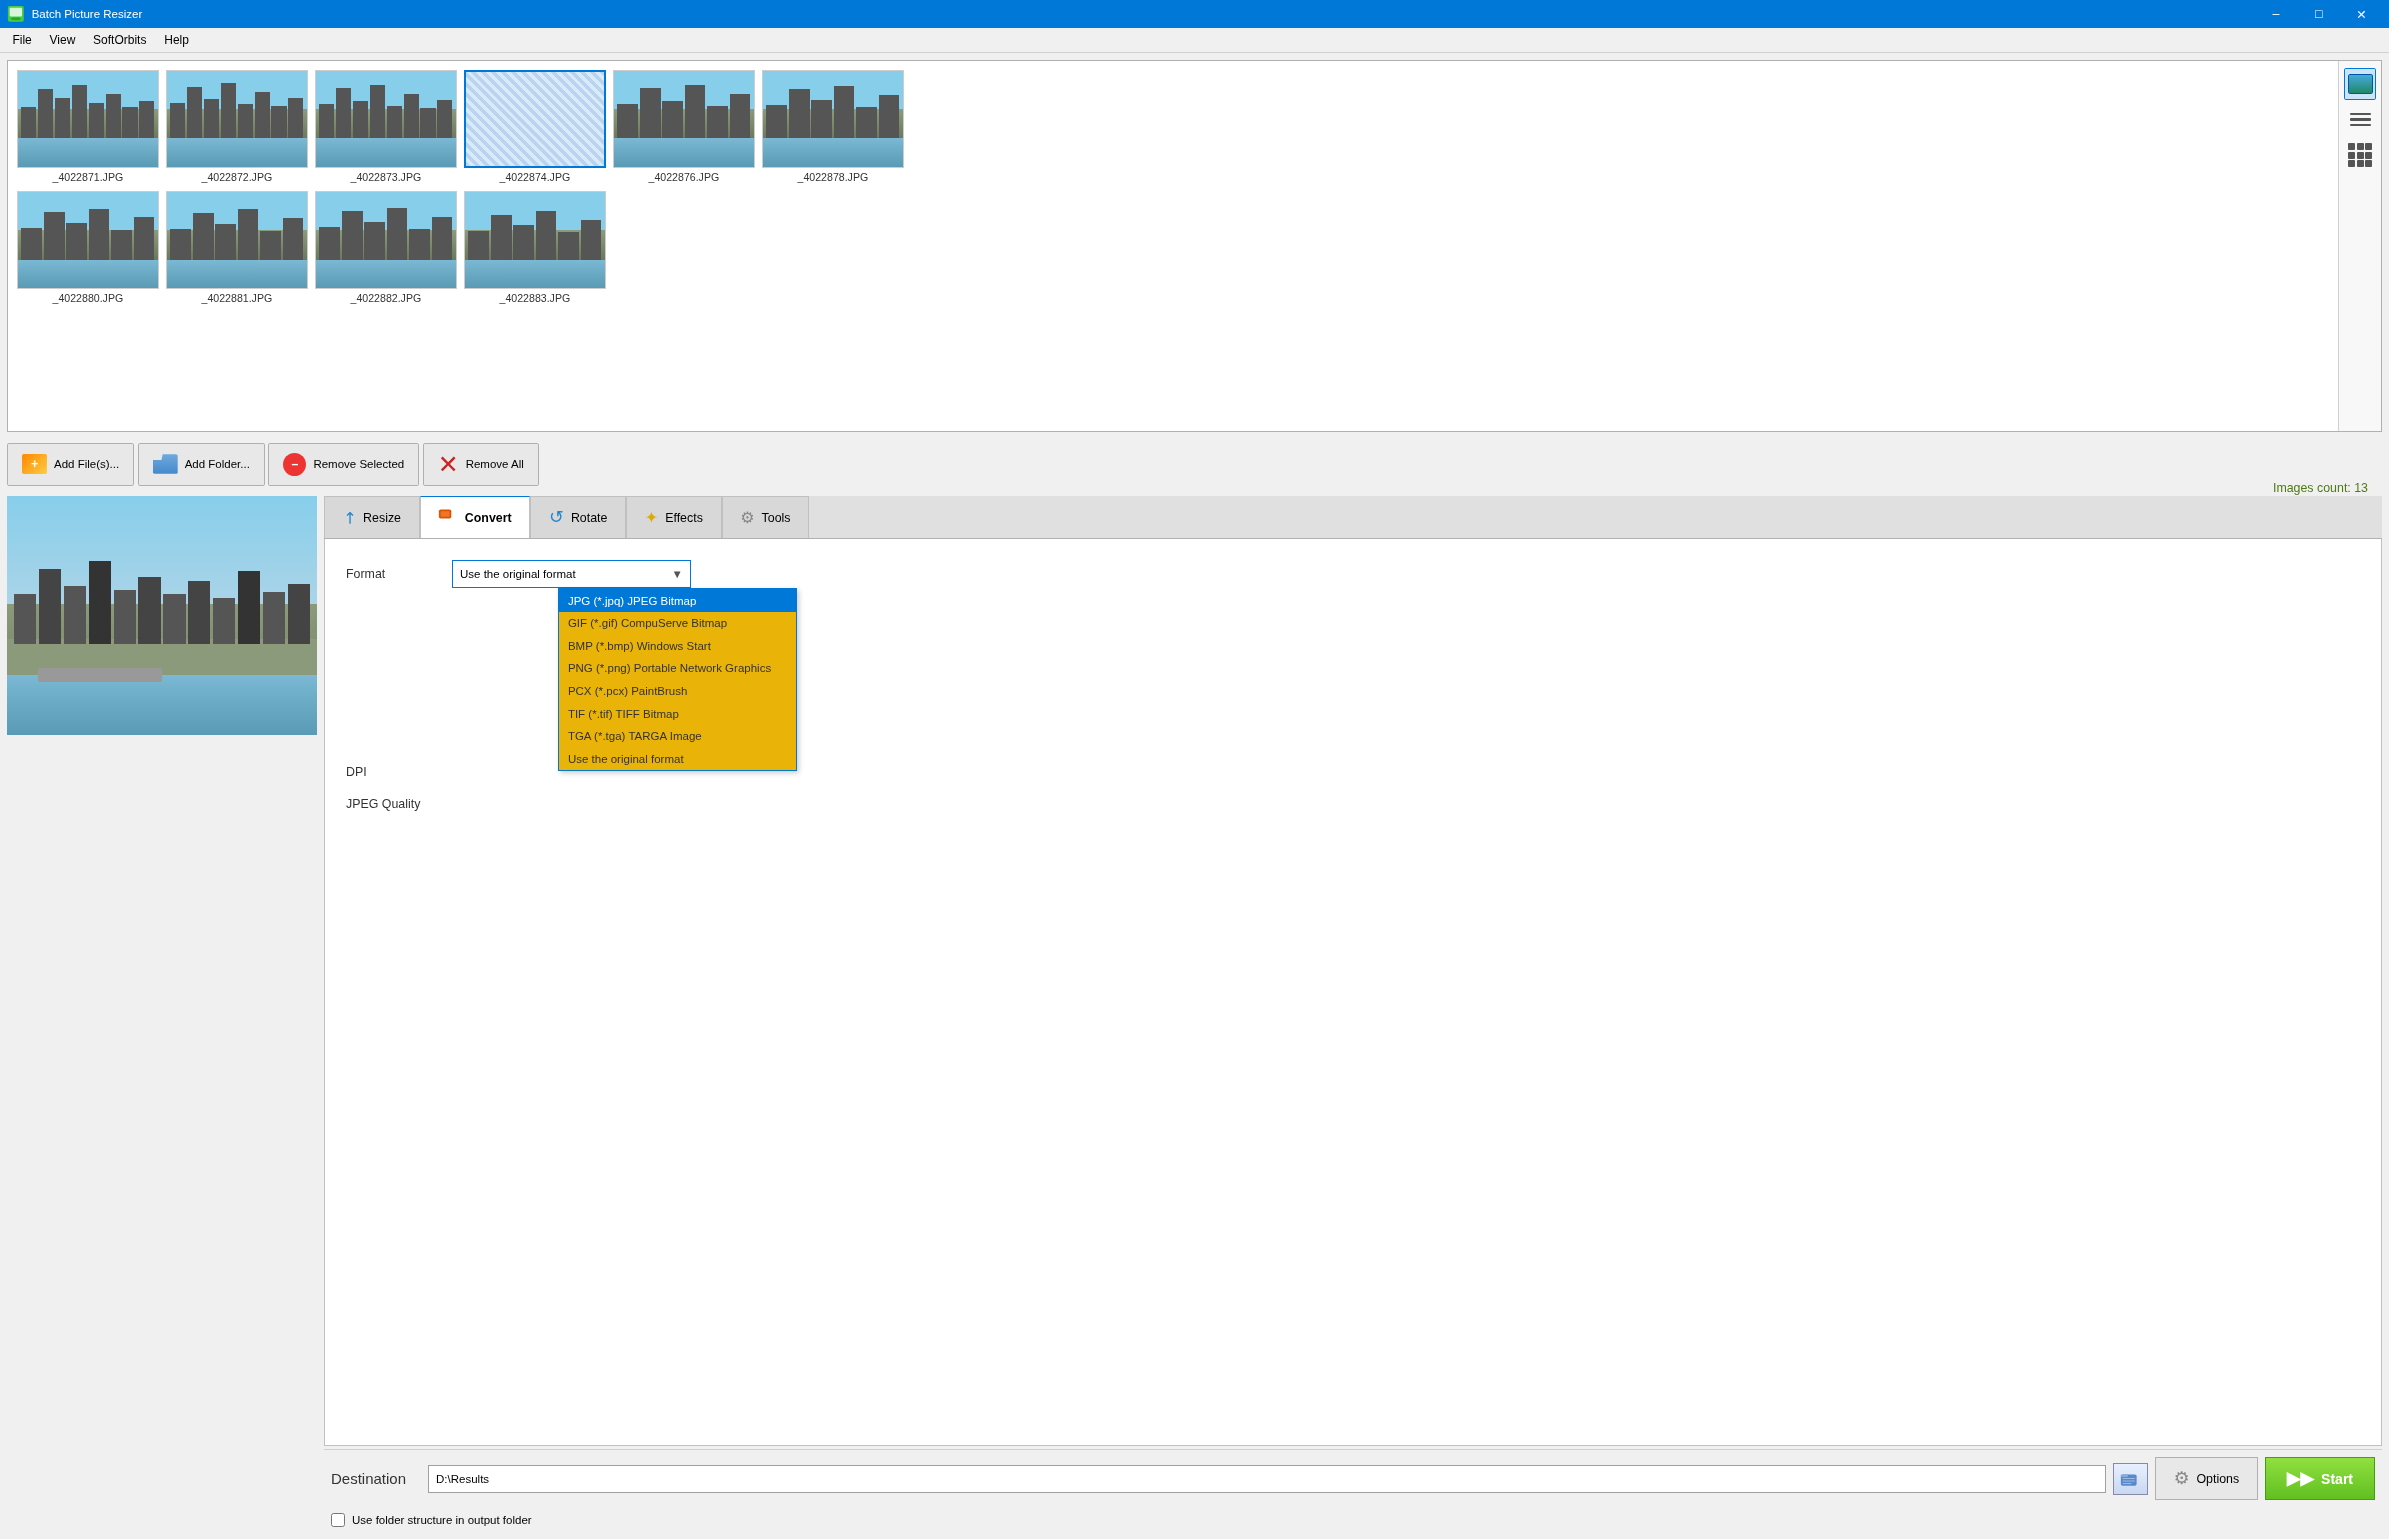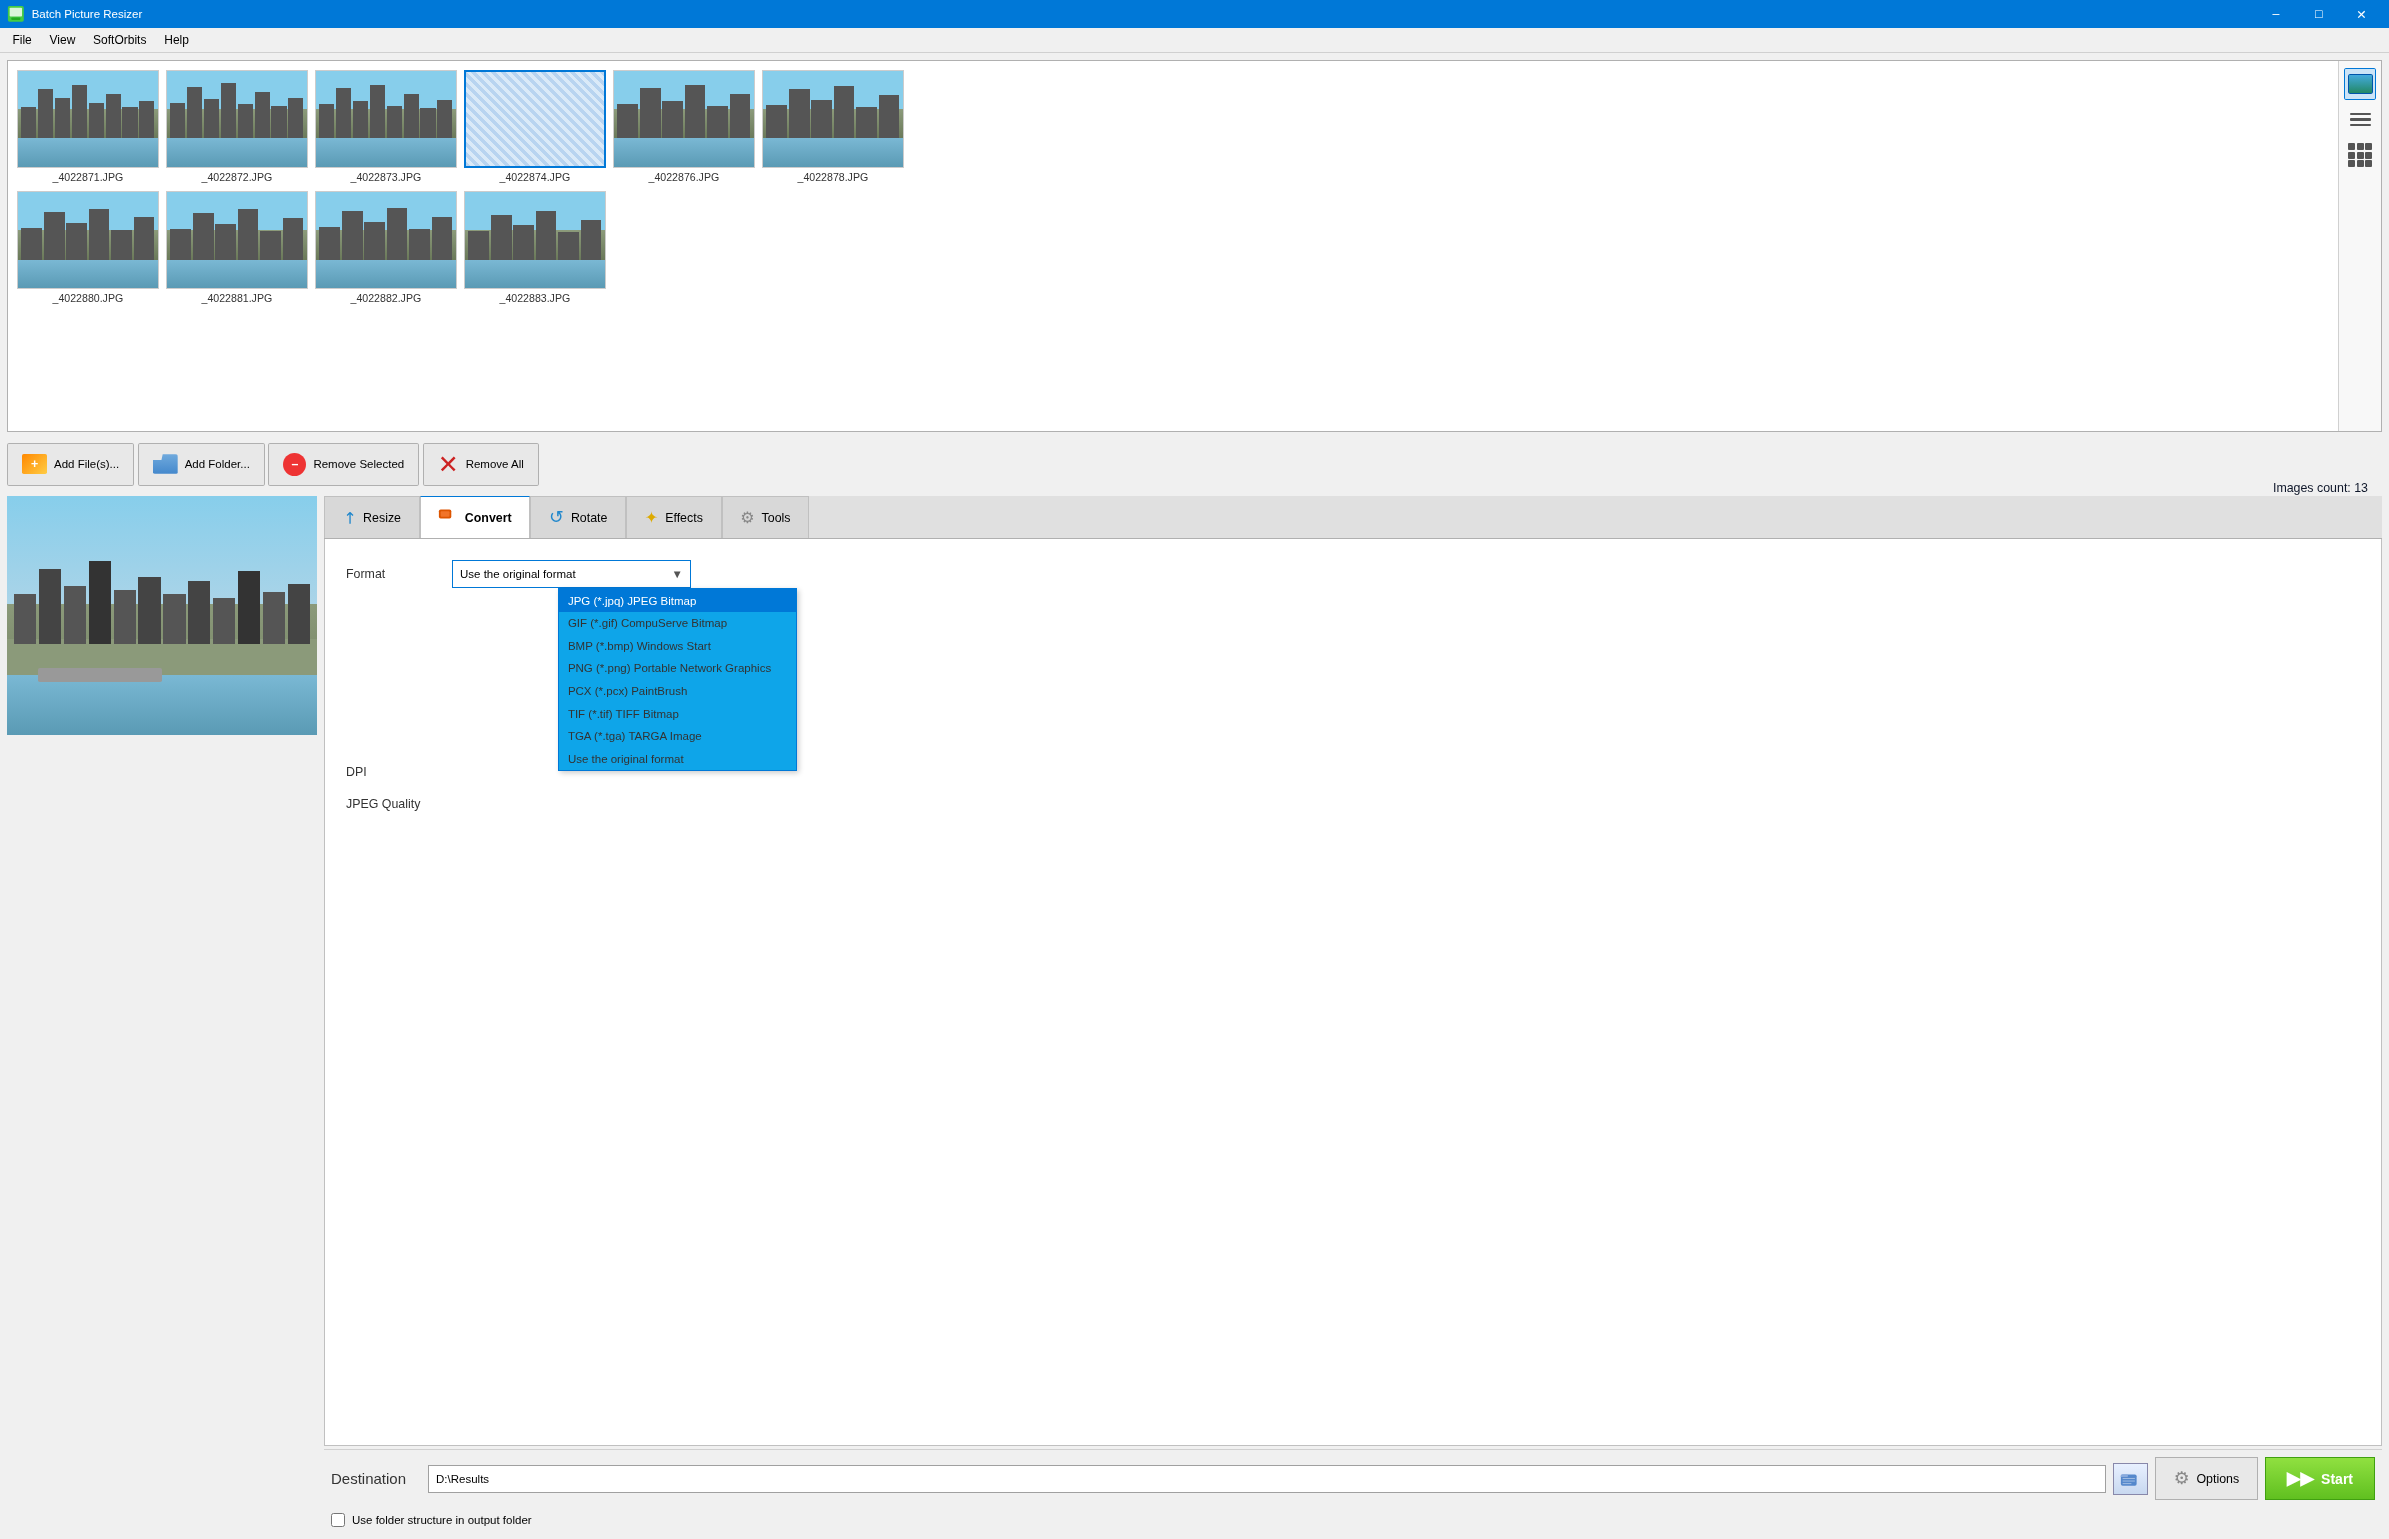--- a/index.html
+++ b/index.html
@@ -191,21 +191,21 @@
       background: #e8e8e8;
       border: 0.9px solid #b0b0b0;
       cursor: pointer;
       height: 43px;
       font-size: 11.5px;
       border-radius: 1.8px;
     }
     .toolbar-spacer { flex: 1; }
     .images-count {
       font-size: 12.4px;
-      color: #0f172a;
+      color: #4d7c0f;
       font-weight: 500;
       margin-right: 14px;
       margin-top: 48px;
     }
 
     
     .bottom-panel {
       display: flex;
       gap: 7px;
       flex: 1;
@@ -280,21 +280,21 @@
     .select-wrapper {
       position: relative;
     }
 
     
     .dropdown-open {
       position: absolute;
       top: 28px;
       left: 106px;
       width: 239px;
-      background: #0ea5e9;
+      background: #eab308;
       border: 0.9px solid #0078d7;
       z-index: 100;
       box-shadow: 1.8px 1.8px 5.3px rgba(0,0,0,0.2);
     }
     .dropdown-item {
       padding: 5.3px 8.9px;
       font-size: 11.5px;
       cursor: pointer;
       color: #333;
     }

